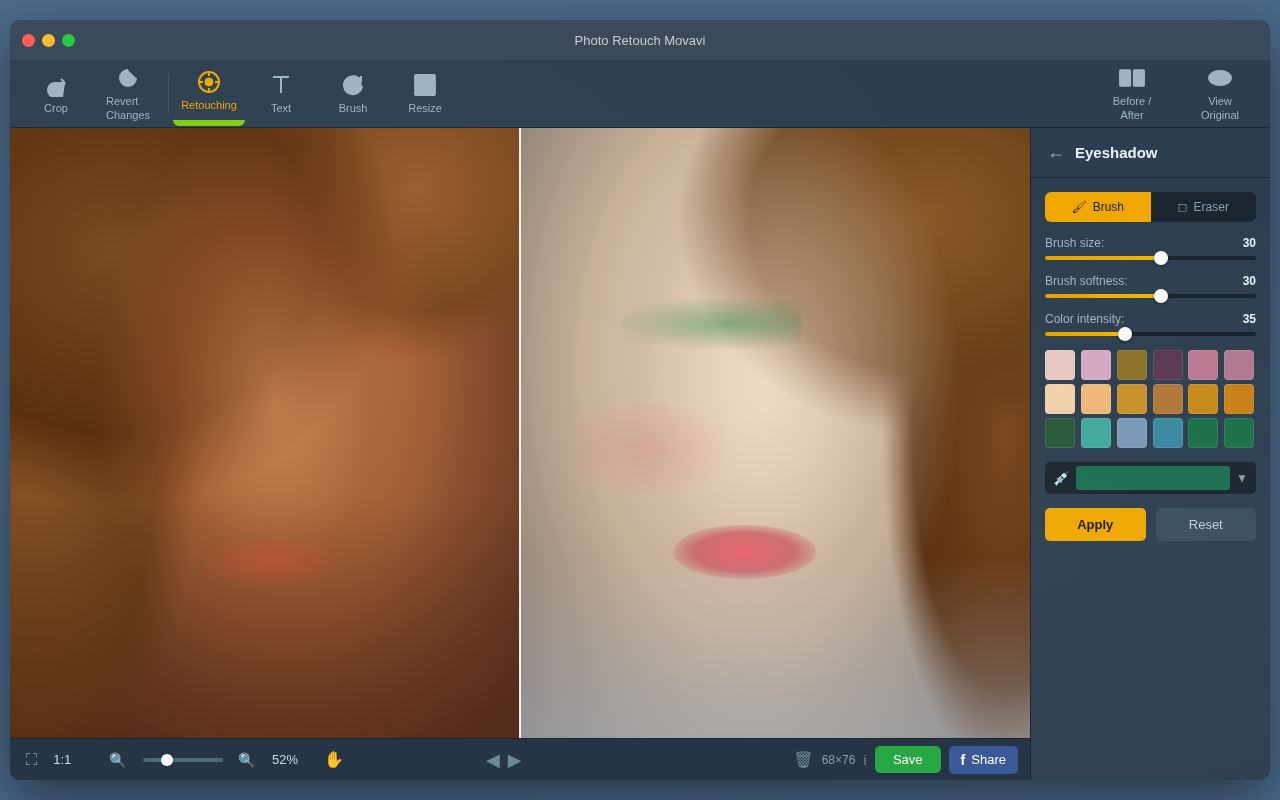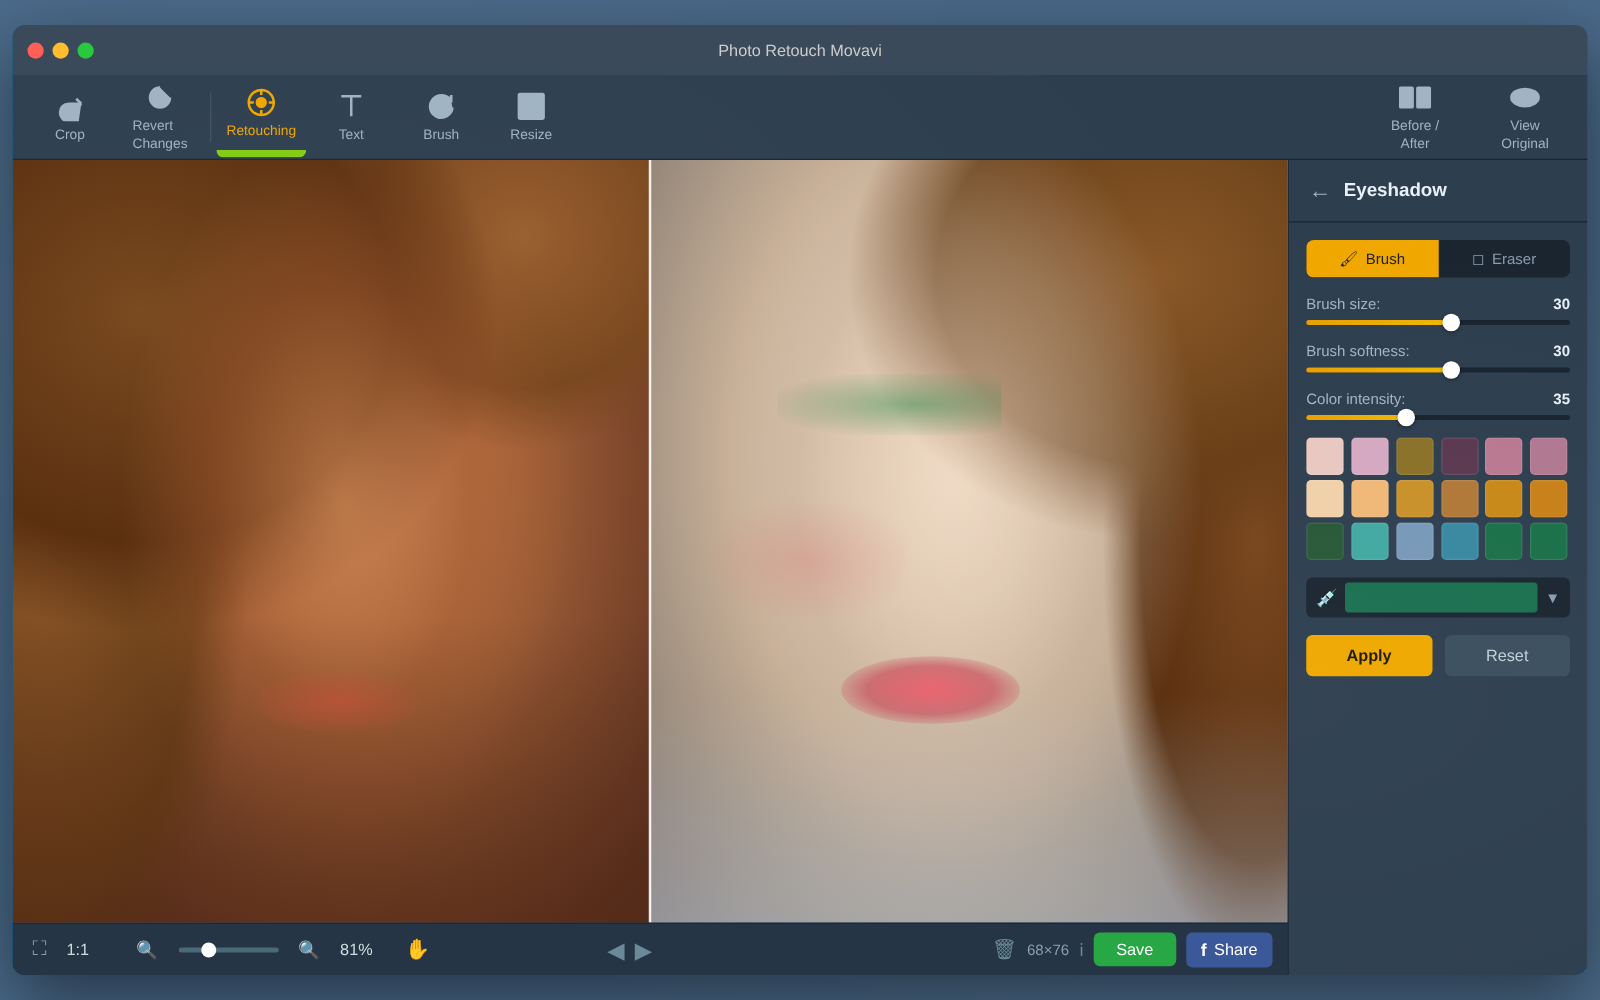--- a/index.html
+++ b/index.html
@@ -658,21 +658,21 @@
       </div>
 
       <div class="status-bar">
         <button class="status-btn">⛶</button>
         <span class="zoom-value">1:1</span>
         <button class="status-btn" style="font-size:14px;">🔍</button>
         <div class="zoom-slider">
           <div class="zoom-slider-thumb"></div>
         </div>
         <button class="status-btn" style="font-size:14px;">🔍</button>
-        <span class="zoom-value">81%</span>
+        <span class="zoom-value">52%</span>
         <span class="hand-tool">✋</span>
 
         <div class="status-center">
           <button class="nav-arrow">◀</button>
           <button class="nav-arrow">▶</button>
         </div>
 
         <div class="status-right">
           <span class="trash-icon">🗑</span>
           <span class="dimensions">68×76</span>

